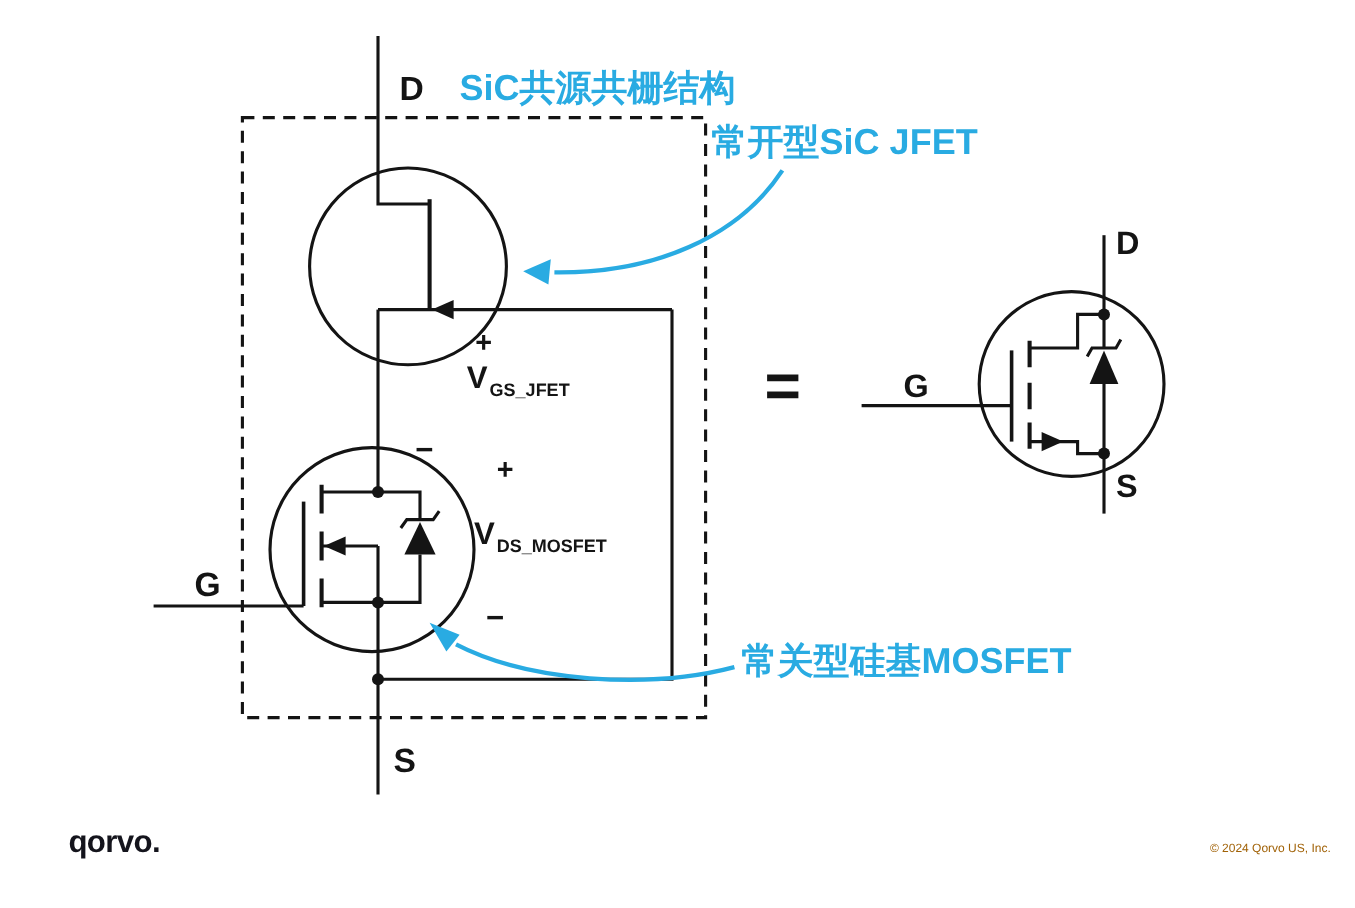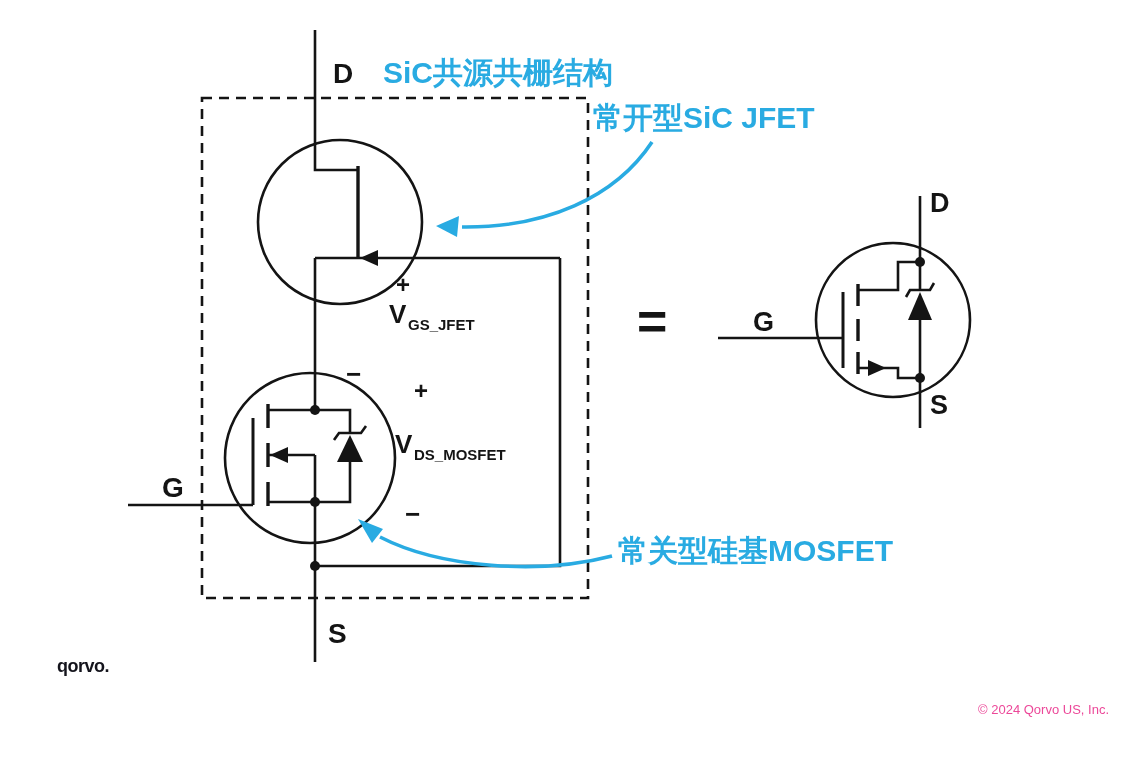--- a/index.html
+++ b/index.html
@@ -3,25 +3,25 @@
 <meta charset="utf-8">
 <style>
   html,body{margin:0;padding:0;background:#ffffff;}
   .canvas{
     position:relative;width:1129px;height:757px;background:#ffffff;
     font-family:"Liberation Sans","DejaVu Sans",sans-serif;overflow:hidden;
   }
   svg{position:absolute;left:0;top:0;}
   svg text{font-family:"Liberation Sans","DejaVu Sans",sans-serif;}
   .footer-logo{
-    position:absolute;left:57px;top:656px;font-size:18px;font-weight:800;
+    position:absolute;left:57px;top:686px;font-size:26px;font-weight:800;
     letter-spacing:-0.5px;color:#14141c;
   }
   .footer-copy{
-    position:absolute;right:20px;top:702px;font-size:13px;color:#ec4899;
+    position:absolute;right:20px;top:702px;font-size:10px;color:#a16207;
   }
 </style>
 </head>
 <body>
 
 <div class="canvas">
 
   <svg width="1129" height="757" viewBox="0 0 1129 757">
 
     <g stroke="#141414" stroke-width="2.6" fill="none">

